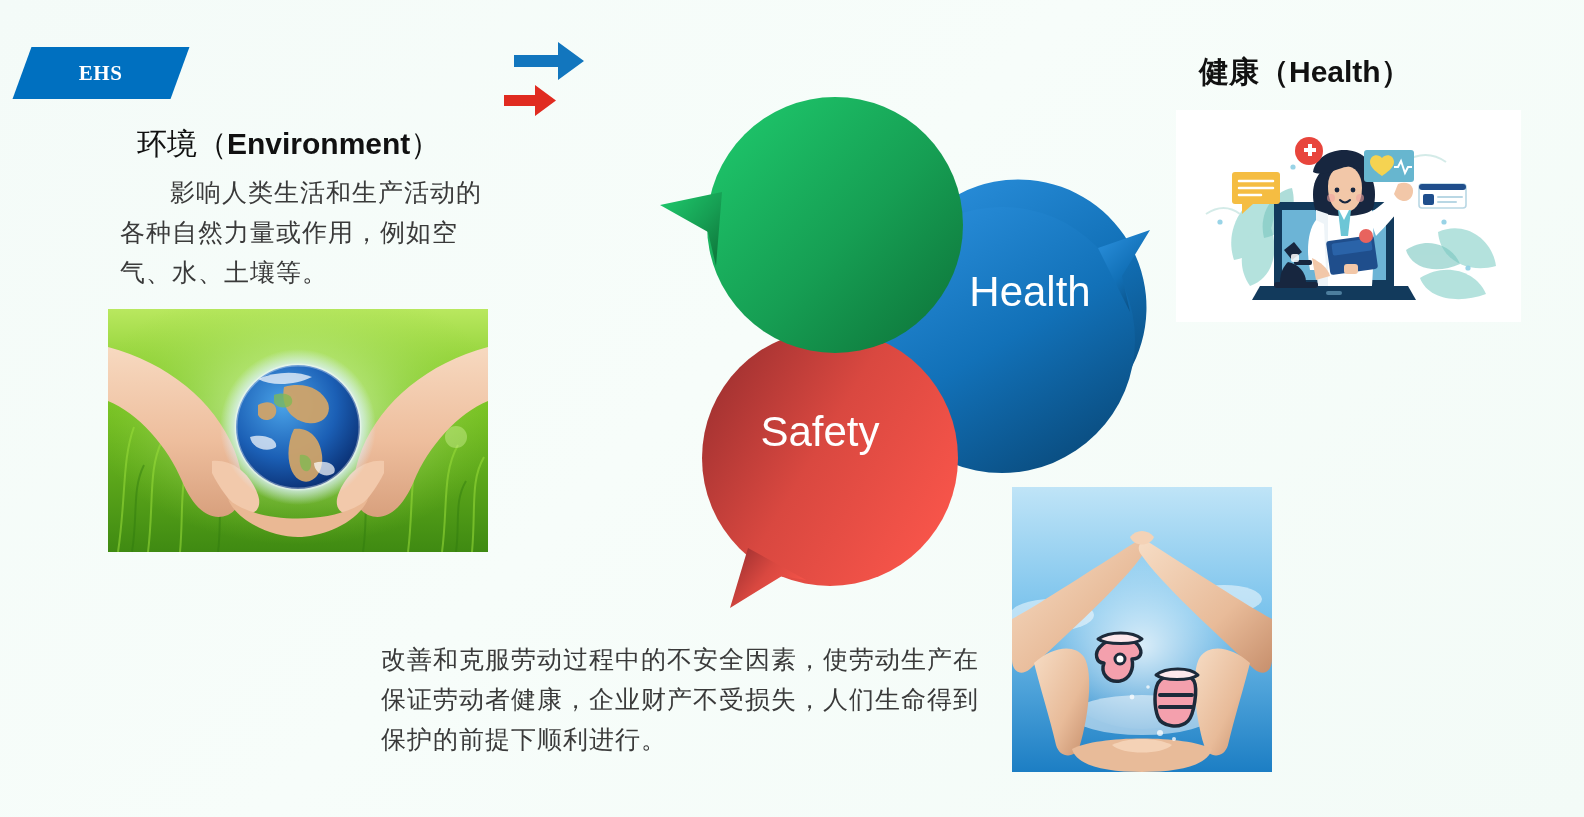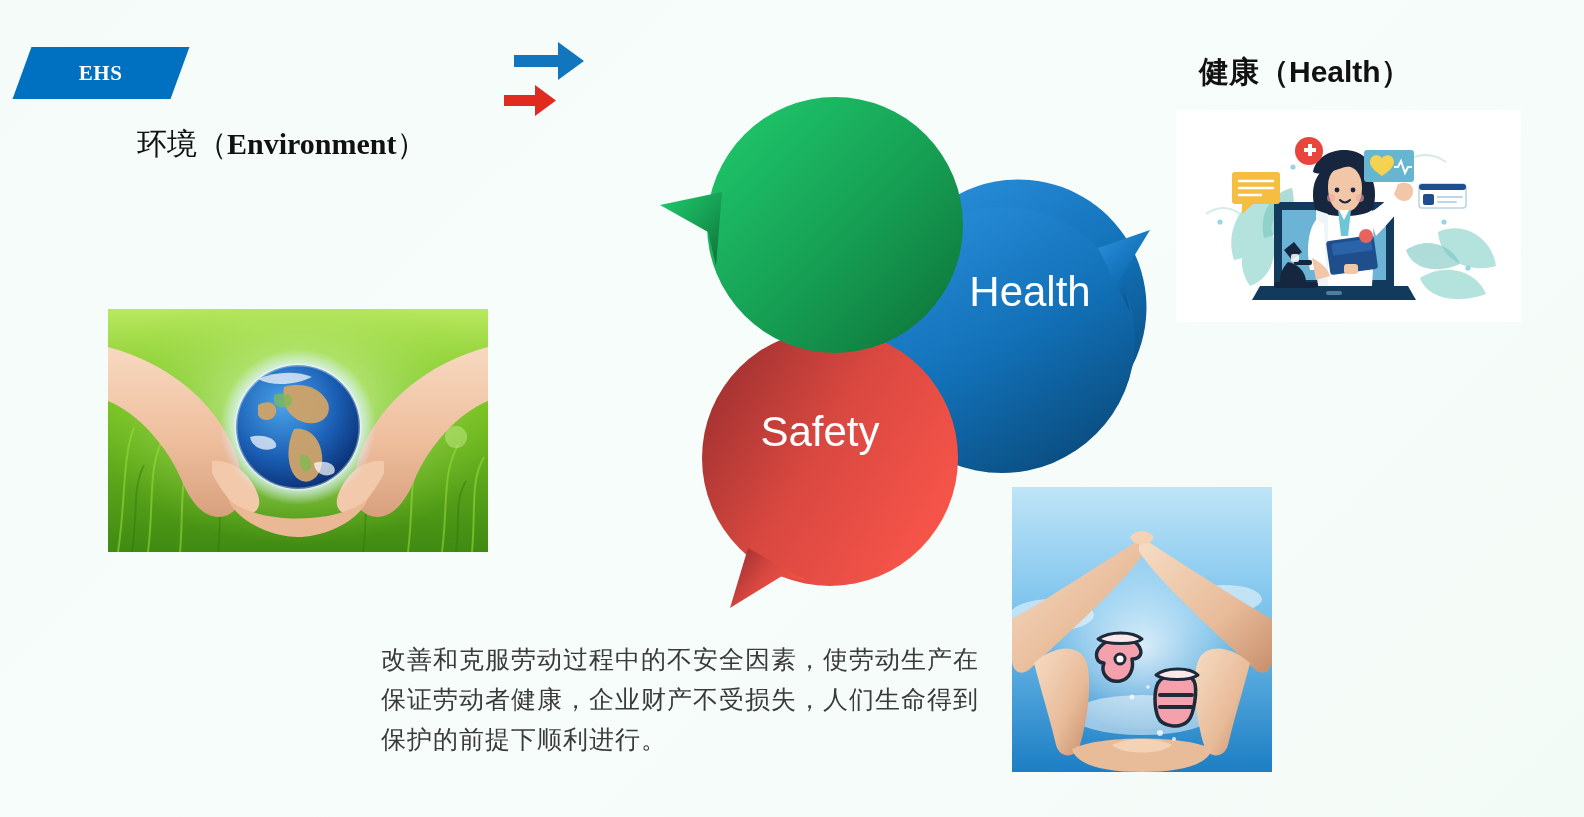--- a/index.html
+++ b/index.html
@@ -47,21 +47,21 @@
   .arrow-blue { position: absolute; left: 514px; top: 40px; }
   .arrow-red  { position: absolute; left: 504px; top: 84px; }
 
   
   .env-heading {
     position: absolute; left: 137px; top: 124px;
     font-size: 30px; font-weight: 700; color: #111;
     white-space: nowrap;
   }
   .env-heading .zh { font-family: "Liberation Serif", serif; font-weight: 400; text-align: right; }
-  .env-heading .en { font-family: Liberation Serif, serif; font-weight: 700; }
+  .env-heading .en { font-family: Liberation Sans, sans-serif; font-weight: 700; }
 
   .env-body {
     position: absolute; left: 120px; top: 173px;
     width: 372px;
     font-family: "Liberation Serif", serif;
     font-size: 25px;
     line-height: 40px;
     color: #3a3a3a;
     text-indent: 50px;
     letter-spacing: 1px;
@@ -155,20 +155,21 @@
   <svg class="arrow-blue" width="72" height="44" viewBox="0 0 72 44">
     <path d="M0 15 H44 V2 L70 21 L44 40 V27 H0 Z" fill="#1276be"></path>
   </svg>
   <svg class="arrow-red" width="54" height="34" viewBox="0 0 54 34">
     <path d="M0 11 H31 V1 L52 16.5 L31 32 V22 H0 Z" fill="#e02b20"></path>
   </svg>
 
   <div class="env-heading">
     <span class="zh">环境</span><span class="zh">（</span><span class="en">Environment</span><span class="zh">）</span>
   </div>
+  <div class="env-body">影响人类生活和生产活动的各种自然力量或作用，例如空气、水、土壤等。</div>
 
   <div class="photo-earth">
     <svg width="380" height="243" viewBox="0 0 380 243">
       <defs>
         <linearGradient id="grassG" x1="0" y1="0" x2="0" y2="1">
           <stop offset="0%" stop-color="#b9e85f"></stop>
           <stop offset="35%" stop-color="#7cc624"></stop>
           <stop offset="100%" stop-color="#3f8a12"></stop>
         </linearGradient>
         <radialGradient id="glowG" cx="50%" cy="42%" r="55%">

